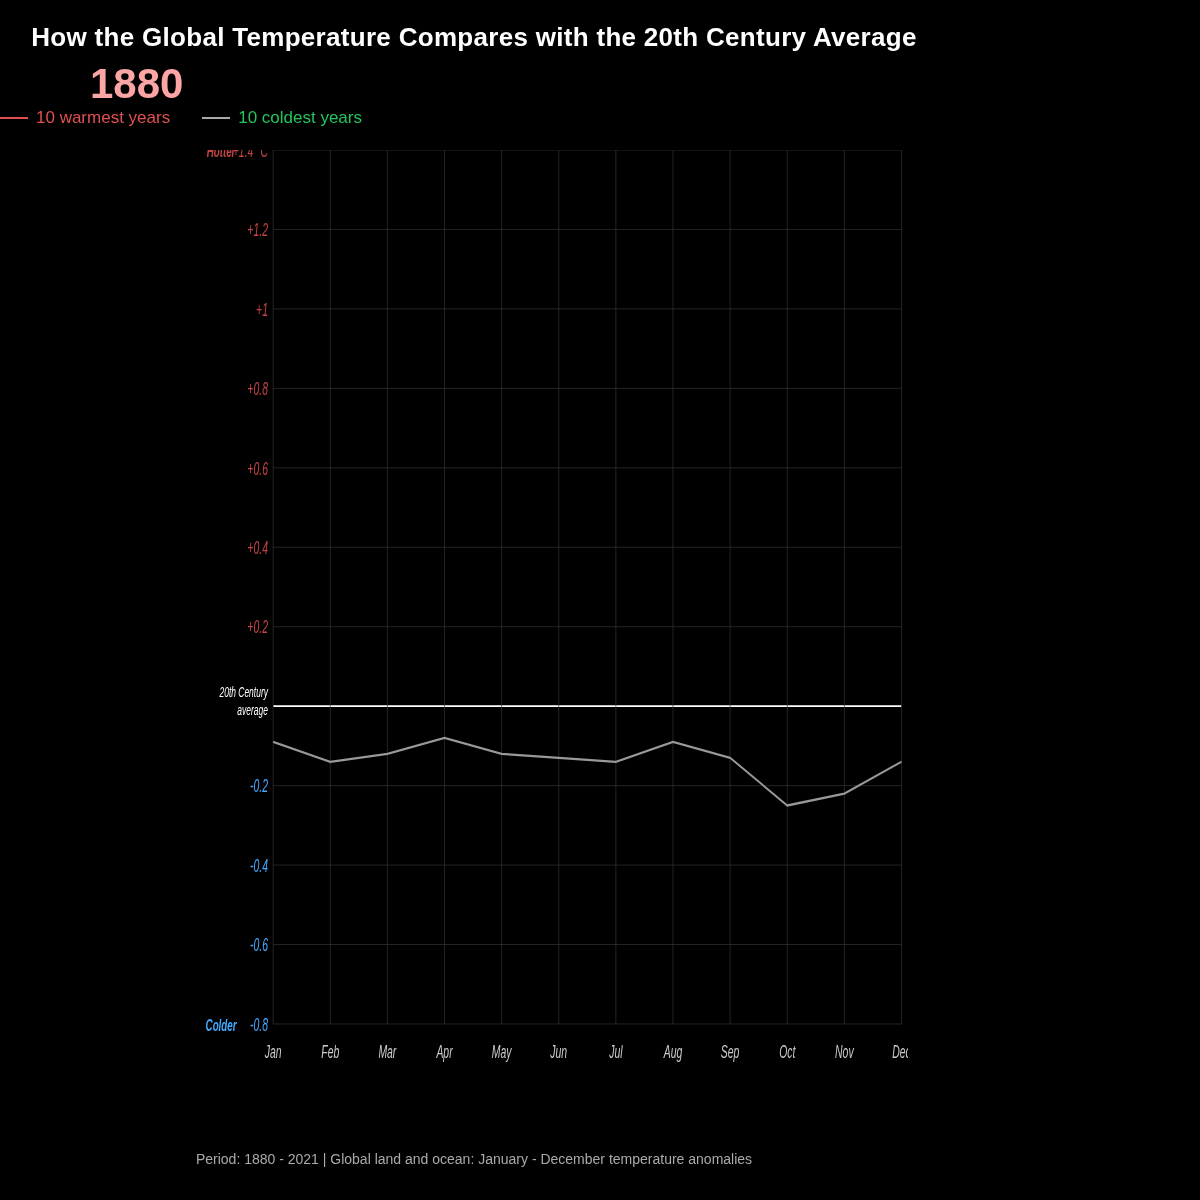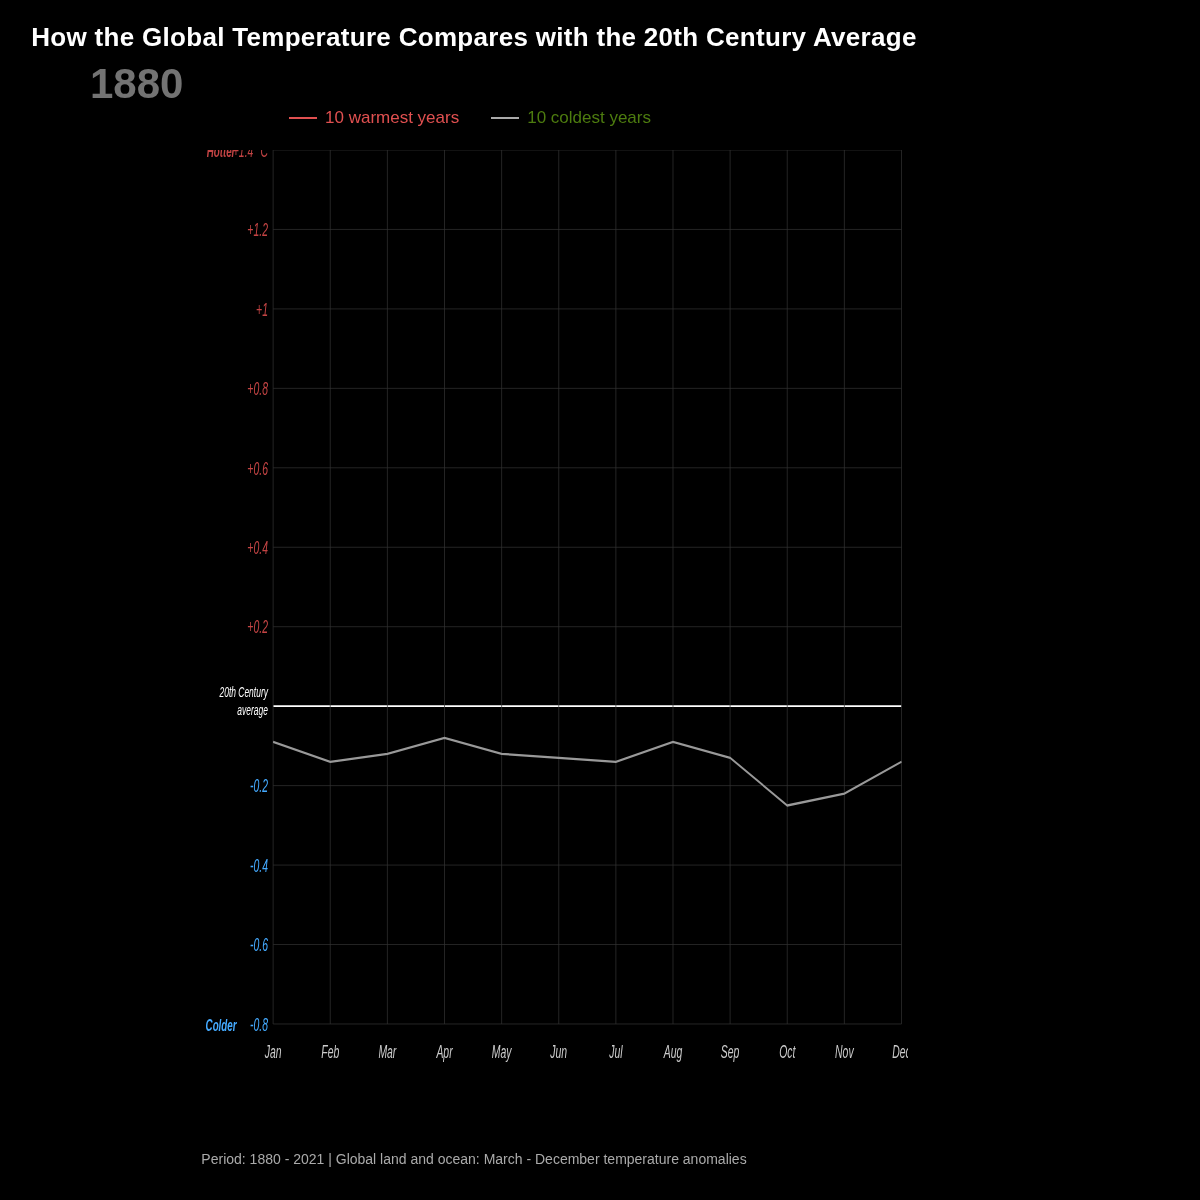--- a/index.html
+++ b/index.html
@@ -18,50 +18,49 @@
     }
     #main-title {
       color: #fff;
       font-size: 26px;
       font-weight: bold;
       text-align: center;
       padding-top: 22px;
       letter-spacing: 0.3px;
     }
     #year-label {
-      color: #737373;
+      color: #fca5a5;
       font-size: 42px;
       font-weight: bold;
       position: absolute;
       top: 60px;
       left: 90px;
     }
     #legend {
       position: absolute;
       top: 108px;
       left: 0;
       right: 8px;
       display: flex;
-      justify-content: center;
       gap: 32px;
     }
     .legend-item {
       display: flex;
       align-items: center;
       gap: 8px;
       font-size: 17px;
     }
     .legend-line {
       width: 28px;
       height: 2px;
     }
     .legend-warm { background: #e05050; }
     .legend-cold { background: #aaa; }
     .legend-label-warm { color: #e05050; }
-    .legend-label-cold { color: #4d7c0f; }
+    .legend-label-cold { color: #22c55e; }
 
     #chart-area {
       position: absolute;
       top: 150px;
       left: 195px;
       right: 40px;
       bottom: 120px;
       font-style: italic;
     }
 
@@ -154,15 +153,15 @@
         <text x="701.8181818181819" y="810" text-anchor="middle" fill="#ccc" font-size="16" font-family="Arial">Sep</text>
         <text x="789.5454545454546" y="810" text-anchor="middle" fill="#ccc" font-size="16" font-family="Arial">Oct</text>
         <text x="877.2727272727273" y="810" text-anchor="middle" fill="#ccc" font-size="16" font-family="Arial">Nov</text>
         <text x="965" y="810" text-anchor="middle" fill="#ccc" font-size="16" font-family="Arial">Dec</text>
         <path d="M0,528.2727272727273 L87.72727272727273,546 L175.45454545454547,538.9090909090909 L263.1818181818182,524.7272727272726 L350.90909090909093,538.9090909090909 L438.6363636363636,542.4545454545454 L526.3636363636364,546 L614.0909090909091,528.2727272727273 L701.8181818181819,542.4545454545454 L789.5454545454546,584.9999999999999 L877.2727272727273,574.3636363636363 L965,546" fill="none" stroke="#999" stroke-width="2"></path>
       </svg>
 
   </div>
 
   <div id="footer">
-    <div>Period: 1880 - 2021 | Global land and ocean: March - December temperature anomalies</div>
+    <div>Period: 1880 - 2021 | Global land and ocean: January - December temperature anomalies</div>
   </div>
 </div>
 
 </body></html>

